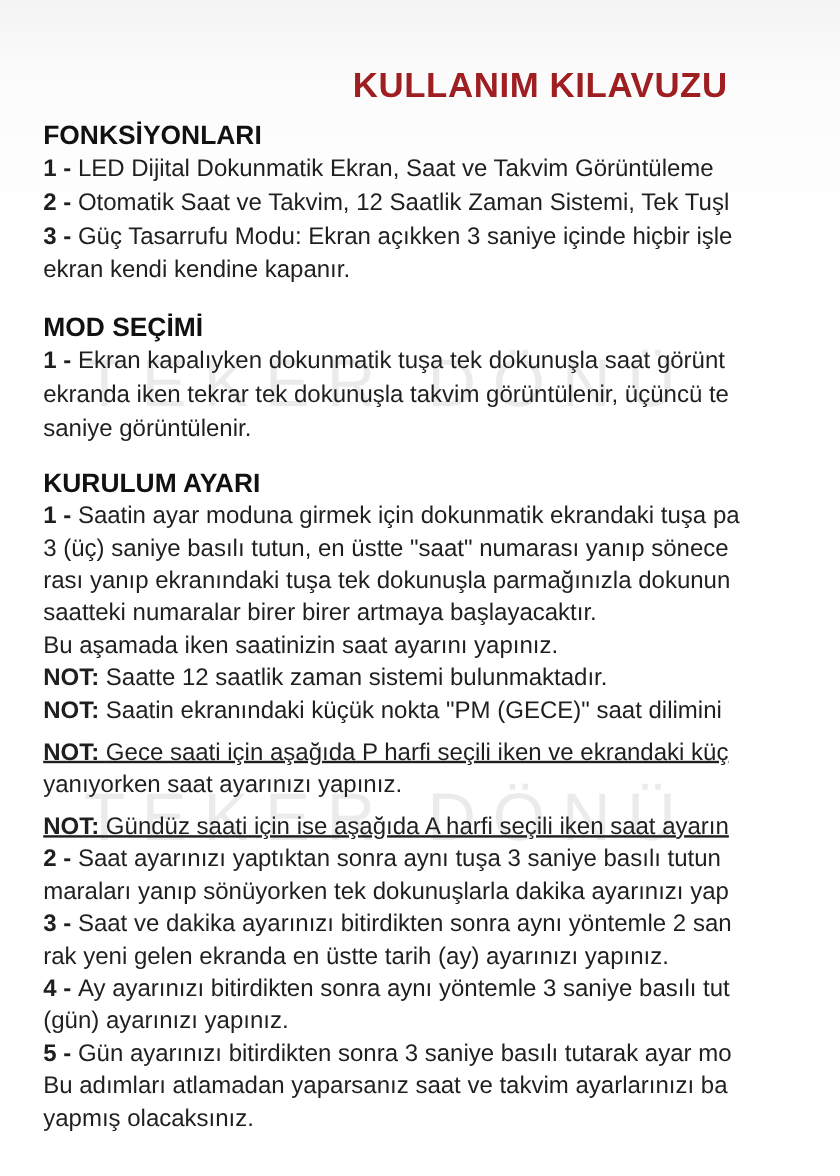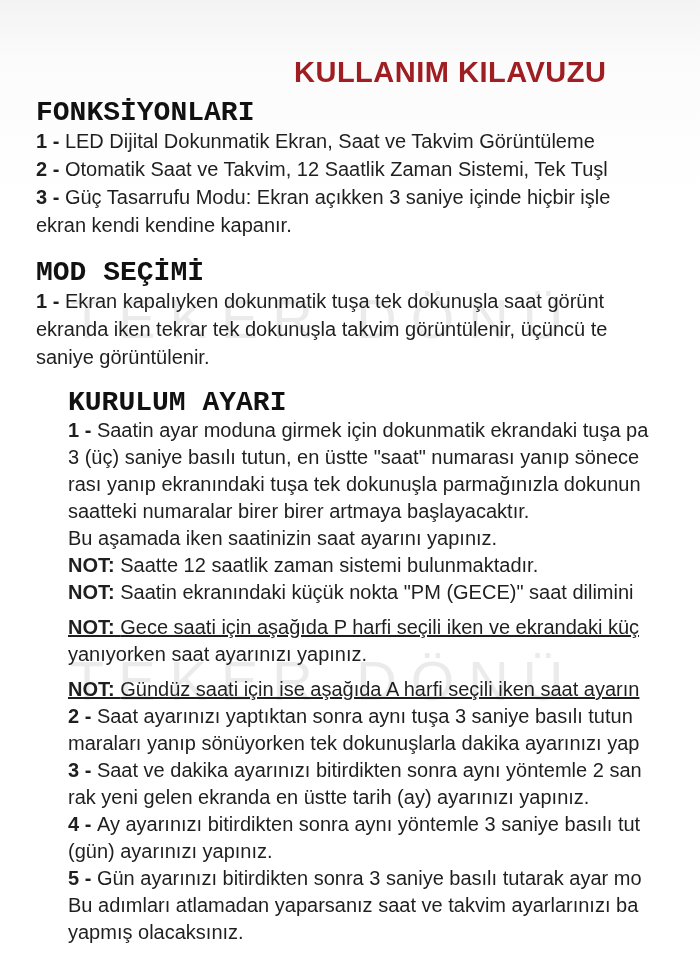--- a/index.html
+++ b/index.html
@@ -30,29 +30,28 @@
   .title {
     font-size: 29px;
     font-weight: bold;
     color: #9e1e22;
     white-space: nowrap;
     margin: 0 16px 10px 258px;
     letter-spacing: 0.5px;
   }
   .section { position: relative; }
   .sec-heading {
-    font-size: 28px;
+    font-size: 22px;
     font-weight: bold;
     color: #111;
     line-height: 28px;
     white-space: nowrap;
-    font-family: Liberation Mono, monospace;
   }
   .sec-mod { margin-top: 20px; }
-  .sec-kurulum { margin-top: 18px; margin-left: 32px; }
+  .sec-kurulum { margin-top: 18px; }
   .line {
     font-size: 20px;
     line-height: 28px;
     white-space: nowrap;
   }
   .sec-kurulum .line { line-height: 27px; }
   .line .b { font-weight: bold; }
   .gap-before { margin-top: 8px; text-decoration: underline; }
   .content { position: relative; z-index: 2; }
 </style>

